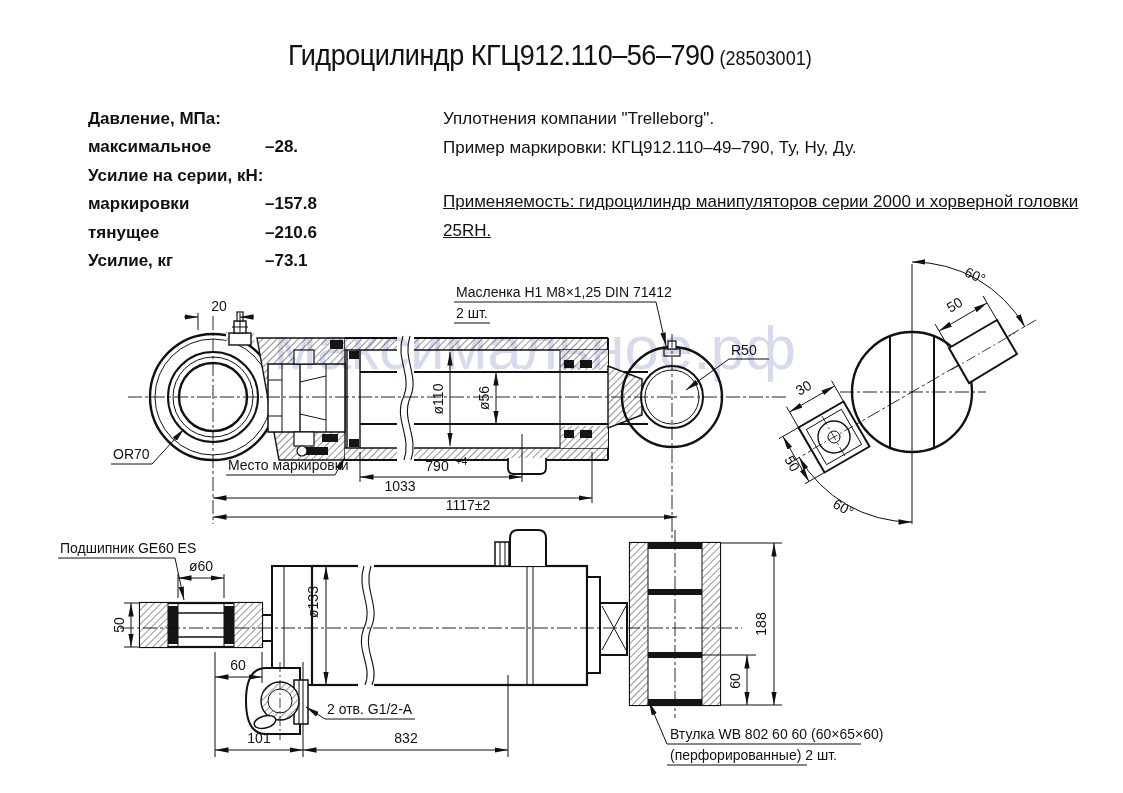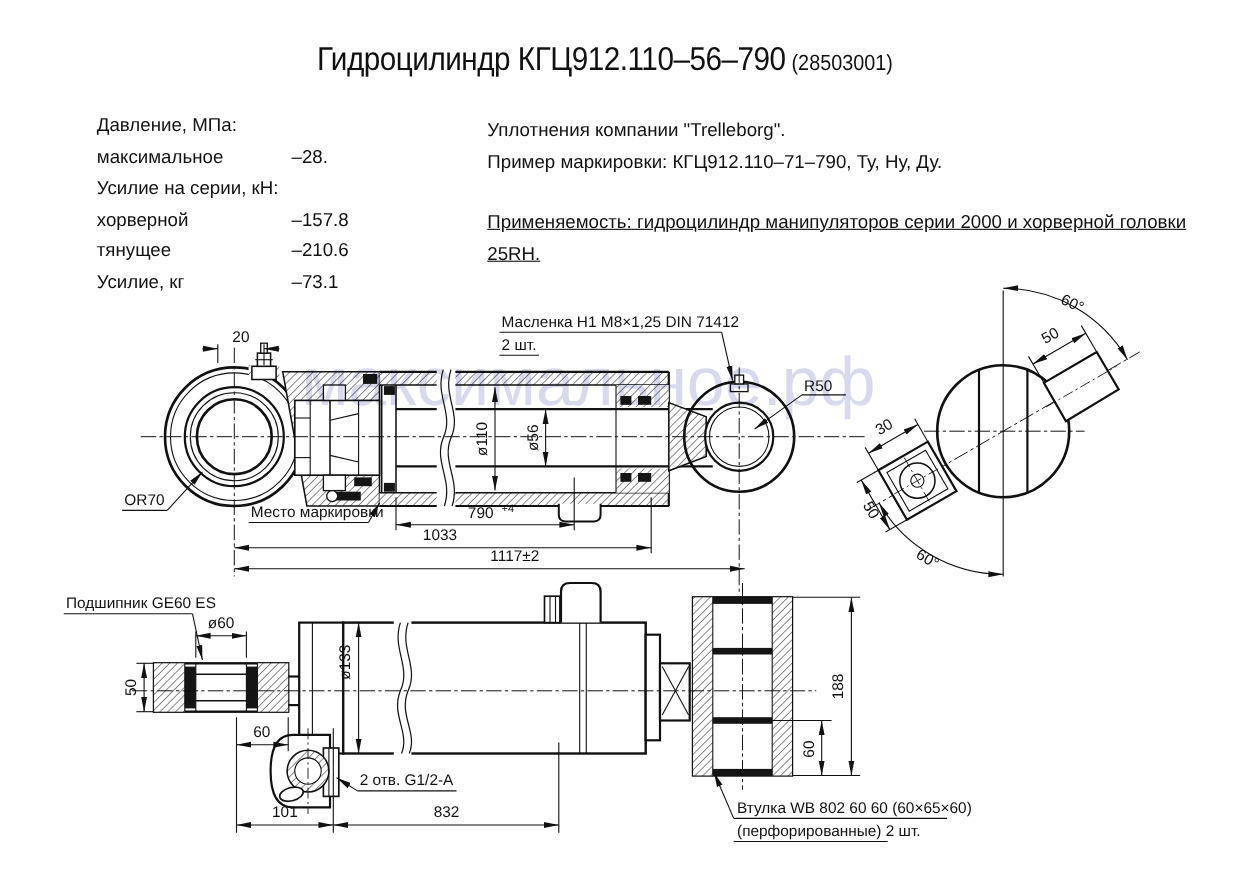--- a/index.html
+++ b/index.html
@@ -3,21 +3,21 @@
 <meta charset="utf-8">
 <style>
   html,body{margin:0;padding:0;background:#fff;}
   .canvas{position:relative;width:1100px;height:793px;background:#fff;overflow:hidden;
           font-family:"Liberation Sans",sans-serif;color:#111;}
   .title{position:absolute;left:0;top:38px;width:100%;text-align:center;white-space:nowrap;}
   .title .main{font-size:30px;letter-spacing:-.5px;}
   .title .code{font-size:20px;margin-left:6px;}
   .title .inner{display:inline-block;transform:scaleX(.9);transform-origin:center;}
   .specs{position:absolute;left:88px;top:100px;width:250px;font-size:17px;}
-  .specs .row{display:flex;height:28.5px;align-items:center;}
+  .specs .row{display:flex;height:28.5px;align-items:flex-end;font-weight:bold;}
   .specs .lab{width:177px;}
   .specs .val{white-space:nowrap;}
   .notes{position:absolute;left:443px;top:104px;width:665px;font-size:17px;line-height:29px;}
   .notes .gap{margin-top:25px;text-decoration:underline;}
   .watermark{position:absolute;left:274px;top:312px;font-size:62px;opacity:.55;
              mix-blend-mode:multiply;white-space:nowrap;z-index:6;pointer-events:none;}
   svg.draw{position:absolute;left:0;top:0;width:1123px;height:793px;z-index:3;}
   svg .ol{stroke:#111;stroke-width:2;fill:none;}
   svg .ol2{stroke:#111;stroke-width:2.4;fill:none;}
   svg .md{stroke:#111;stroke-width:1.4;fill:none;}
@@ -55,36 +55,36 @@
       </div>
     <div class="row">
         <span class="lab">максимальное</span>
         <span class="val">–28.</span>
       </div>
     <div class="row">
         <span class="lab">Усилие на серии, кН:</span>
         <span class="val"></span>
       </div>
     <div class="row">
-        <span class="lab">хорверной</span>
+        <span class="lab">маркировки</span>
         <span class="val">–157.8</span>
       </div>
     <div class="row">
         <span class="lab">тянущее</span>
         <span class="val">–210.6</span>
       </div>
     <div class="row">
         <span class="lab">Усилие, кг</span>
         <span class="val">–73.1</span>
       </div>
   </div>
 
   <div class="notes">
     <div>Уплотнения компании "Trelleborg".</div>
-    <div>Пример маркировки: КГЦ912.110–71–790, Ту, Ну, Ду.</div>
+    <div>Пример маркировки: КГЦ912.110–49–790, Ту, Ну, Ду.</div>
     <div class="gap">Применяемость: гидроцилиндр манипуляторов серии 2000 и хорверной головки 25RH.</div>
   </div>
 
   <div class="watermark" style="color:#b6bbdf;">максимальное.рф</div>
 
   <svg class="draw" viewBox="0 0 1123 793">
     <defs>
       <pattern id="hatch" width="5" height="5" patternUnits="userSpaceOnUse" patternTransform="rotate(45)">
         <rect width="5" height="5" fill="#fff"></rect>
         <line x1="0" y1="0" x2="0" y2="5" stroke="#111" stroke-width="0.9"></line>

